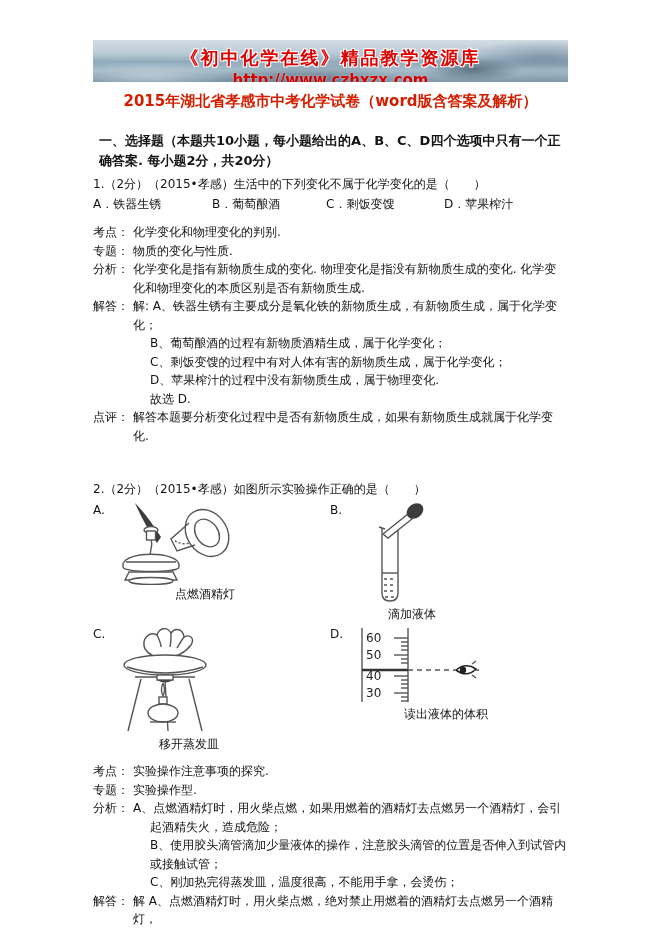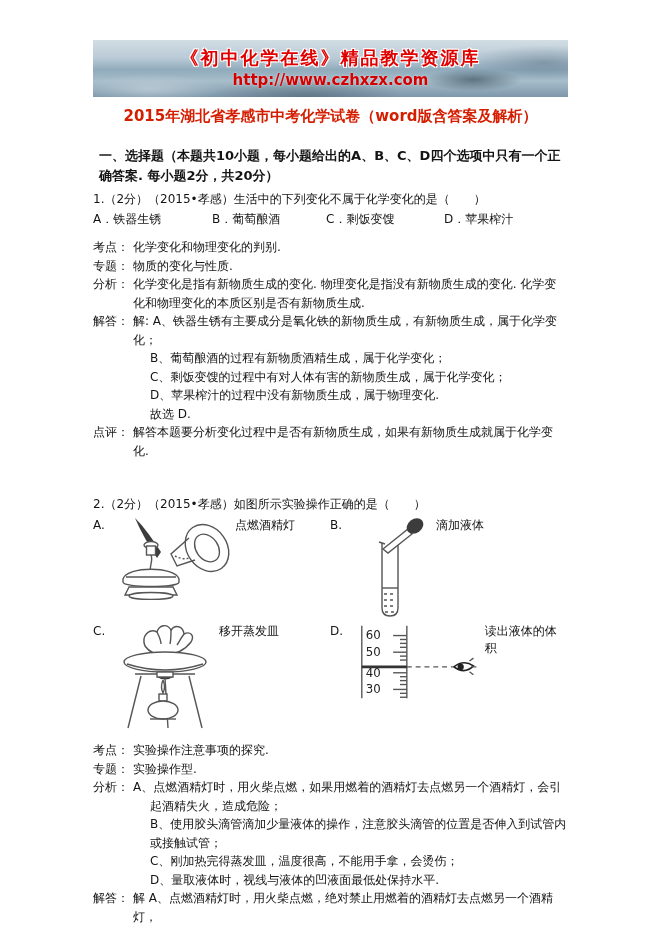--- a/index.html
+++ b/index.html
@@ -5,21 +5,21 @@
   html,body{margin:0;padding:0;background:#ffffff;}
   body{
     width:661px;height:935px;overflow:hidden;
     font-family:"DejaVu Sans","Liberation Sans",sans-serif;
     color:#141414;
   }
   .page{width:475px;padding:40px 93px 0 93px;}
 
   
   .banner{
-    position:relative;height:57px;overflow:hidden;
+    position:relative;height:42px;overflow:hidden;
     background:
       radial-gradient(70px 16px at 80% 70%, rgba(35,55,70,.55), transparent 70%),
       radial-gradient(110px 24px at 95% 40%, rgba(95,120,140,.55), transparent 72%),
       radial-gradient(130px 26px at 45% 100%, rgba(55,75,90,.45), transparent 75%),
       radial-gradient(90px 18px at 12% 85%, rgba(190,205,215,.8), transparent 80%),
       linear-gradient(180deg,#d2dde4 0%,#b9cad6 32%,#90abbc 52%,#a7bdca 72%,#7d97aa 100%);
   }
   .banner-title{
     position:absolute;left:0;right:0;top:6px;text-align:center;
     font-size:18px;font-weight:bold;letter-spacing:2px;color:#e00000;
@@ -51,21 +51,21 @@
   .row{display:flex;}
   .lbl{flex:0 0 40px;}
   .content{flex:1;}
   .sub{margin-left:17px;}
   .hang{padding-left:17px;text-indent:-17px;}
 
   
   .fig-row{display:flex;font-size:12px;margin-top:2px;}
   .fig-cell{width:237px;display:flex;align-items:flex-start;}
   .fig-label{width:22px;padding-top:2px;}
-  .fig-stack{display:flex;flex-direction:row;align-items:flex-start;}
+  .fig-stack{display:flex;flex-direction:column;align-items:flex-end;}
   .fig-caption{margin-top:1px;font-size:12px;}
   svg{display:block;}
   .ln{stroke:#555;fill:none;stroke-width:1.4;}
   .fillw{fill:#fff;stroke:#555;stroke-width:1.4;}
   .dk{fill:#3c3c3c;stroke:none;}
   .tick-num{font-size:12px;fill:#222;font-family:"DejaVu Sans",sans-serif;}
 </style>
 </head>
 <body>
 
@@ -249,21 +249,20 @@
     <div class="row">
       <span class="lbl">专题：</span>
       <span class="content">实验操作型.</span>
     </div>
     <div class="row">
       <span class="lbl">分析：</span>
       <span class="content">
         <div class="hang">A、点燃酒精灯时，用火柴点燃，如果用燃着的酒精灯去点燃另一个酒精灯，会引起酒精失火，造成危险；</div>
         <div class="sub">B、使用胶头滴管滴加少量液体的操作，注意胶头滴管的位置是否伸入到试管内或接触试管；</div>
         <div class="sub">C、刚加热完得蒸发皿，温度很高，不能用手拿，会烫伤；</div>
-        <div class="sub">D、量取液体时，视线与液体的凹液面最低处保持水平.</div>
       </span>
     </div>
     <div class="row">
       <span class="lbl">解答：</span>
       <span class="content">解 A、点燃酒精灯时，用火柴点燃，绝对禁止用燃着的酒精灯去点燃另一个酒精灯，</span>
     </div>
   </div>
 
 </div>
 

